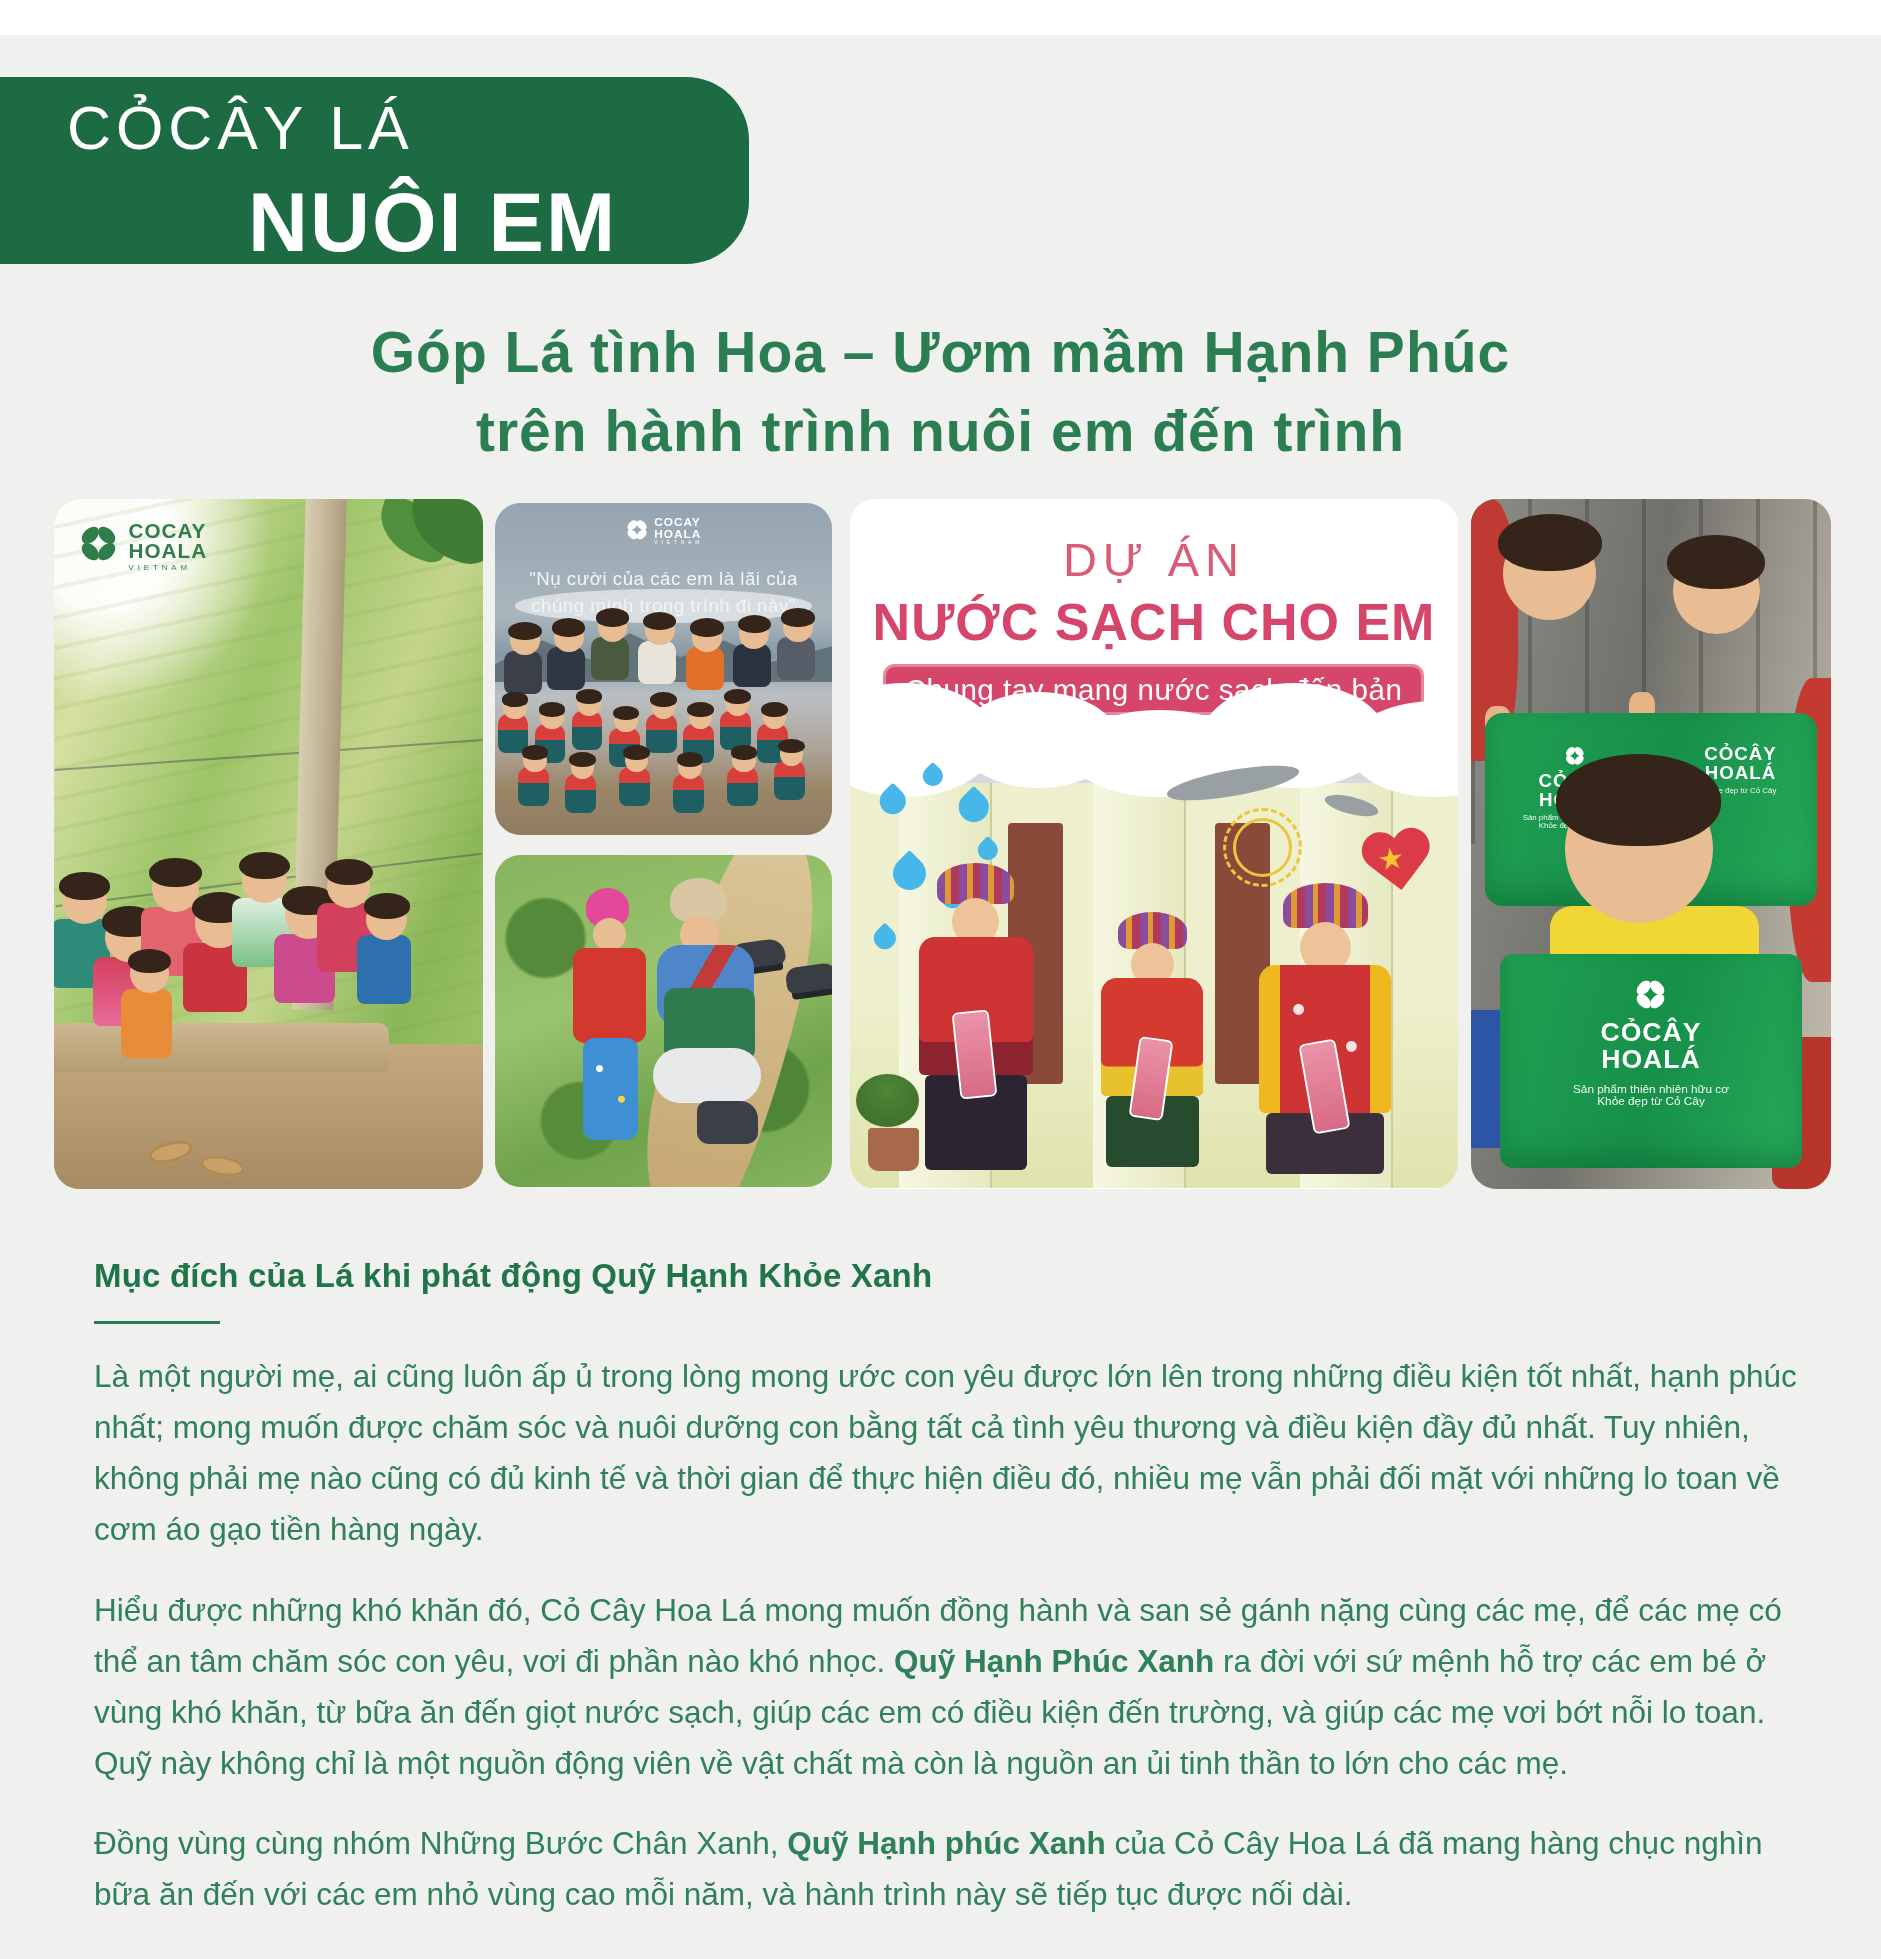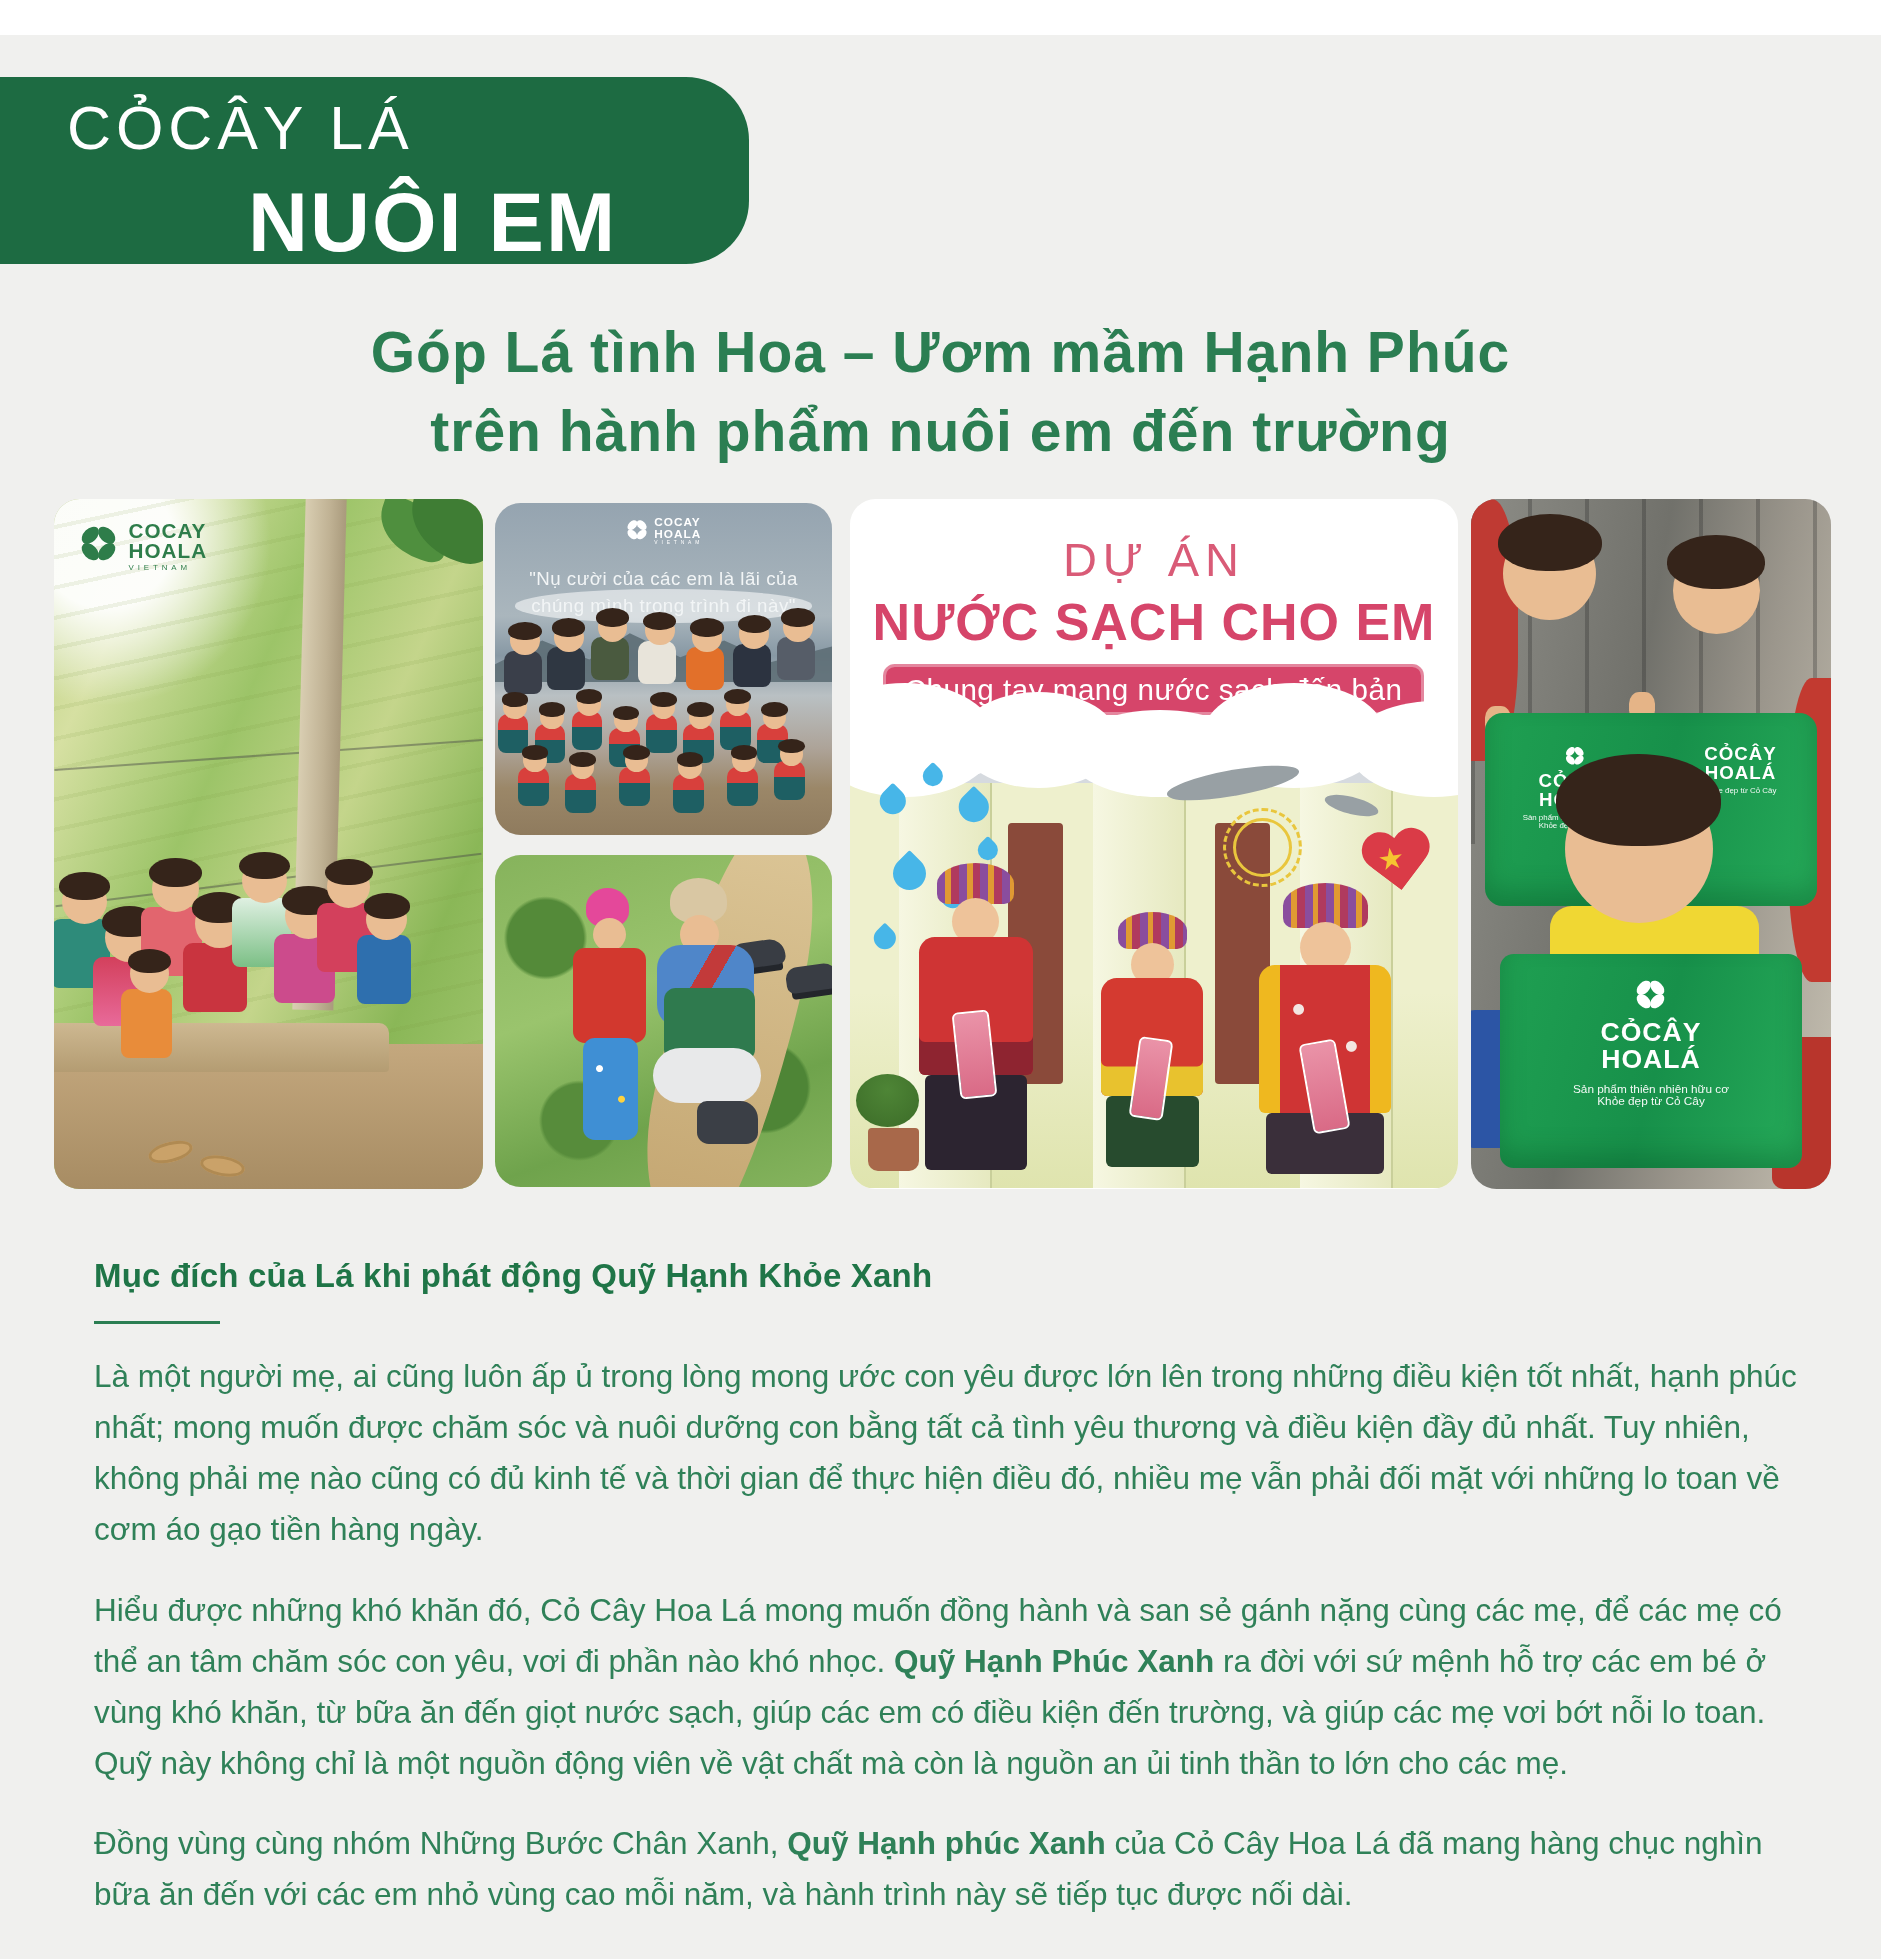--- a/index.html
+++ b/index.html
@@ -147,21 +147,21 @@
 
 <div class="bg"></div>
 
 <div class="badge">
   <div class="l1">CỎCÂY LÁ</div>
   <div class="l2">NUÔI EM</div>
 </div>
 
 <div class="title">
   <div>Góp Lá tình Hoa – Ươm mầm Hạnh Phúc</div>
-  <div>trên hành phẩm nuôi em đến trường</div>
+  <div>trên hành trình nuôi em đến trình</div>
 </div>
 
 <div class="ph" id="p1">
   <div class="p1-bg"></div>
   <div class="p1-stripes"></div>
   <div class="p1-wire" style="left:0;top:37%;width:100%;transform:rotate(-4deg);"></div>
   <div class="p1-wire" style="left:0;top:55%;width:100%;transform:rotate(-7deg);"></div>
   <div class="p1-pillar"></div>
   <div class="p1-ground"></div>
   <div class="p1-ledge"></div>

